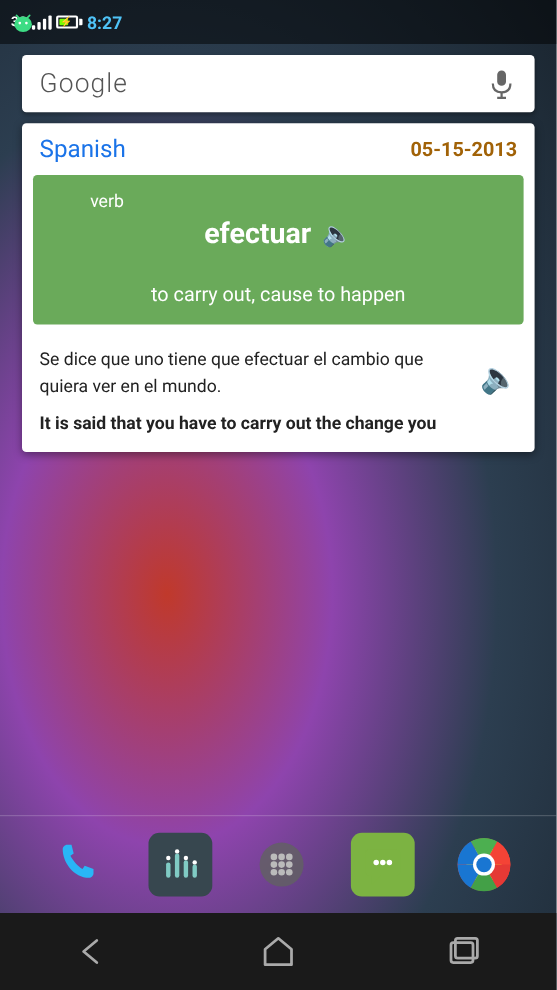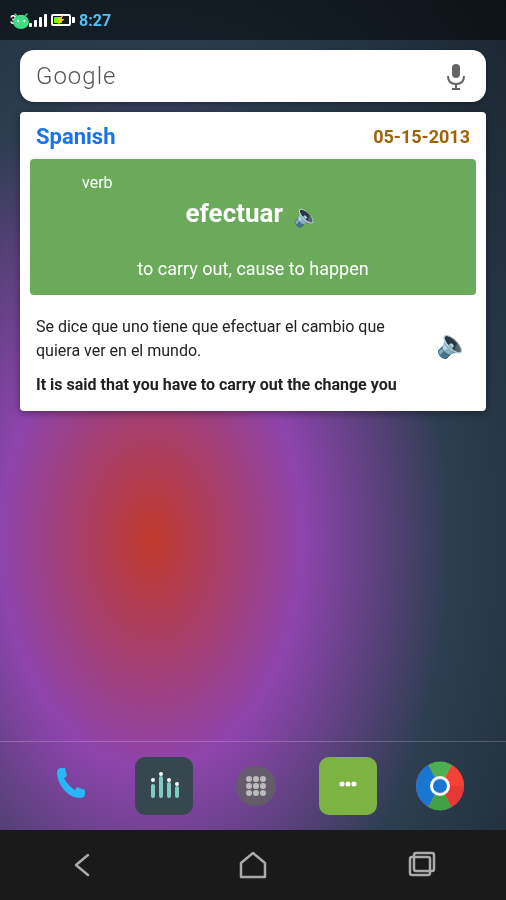--- a/index.html
+++ b/index.html
@@ -40,21 +40,21 @@
     .time-text {
       color: #4fc3f7;
       font-size: 16px;
       font-weight: bold;
     }
 
     
     .search-bar {
       margin: 10px 20px;
       background: white;
-      border-radius: 14px;
+      border-radius: 4px;
       height: 52px;
       display: flex;
       align-items: center;
       padding: 0 16px;
       justify-content: space-between;
       box-shadow: 0 2px 4px rgba(0,0,0,0.3);
     }
 
     .google-text {
       font-size: 24px;
@@ -85,21 +85,21 @@
     .widget-header {
       display: flex;
       justify-content: space-between;
       align-items: center;
       padding: 12px 16px 10px;
     }
 
     .widget-language {
       color: #1a73e8;
       font-size: 22px;
-      font-weight: bold;
+      font-weight: normal;
     }
 
     .widget-date {
       color: #a16207;
       font-size: 18px;
       font-weight: bold;
     }
 
     
     .vocab-box {
@@ -112,21 +112,21 @@
 
     .vocab-pos {
       color: white;
       font-size: 16px;
       margin-bottom: 6px;
       margin-left: 36px;
     }
 
     .vocab-word-row {
       display: flex;
-      align-items: flex-end;
+      align-items: center;
       justify-content: center;
       gap: 10px;
       margin-bottom: 28px;
     }
 
     .vocab-word {
       color: white;
       font-size: 26px;
       font-weight: bold;
     }

